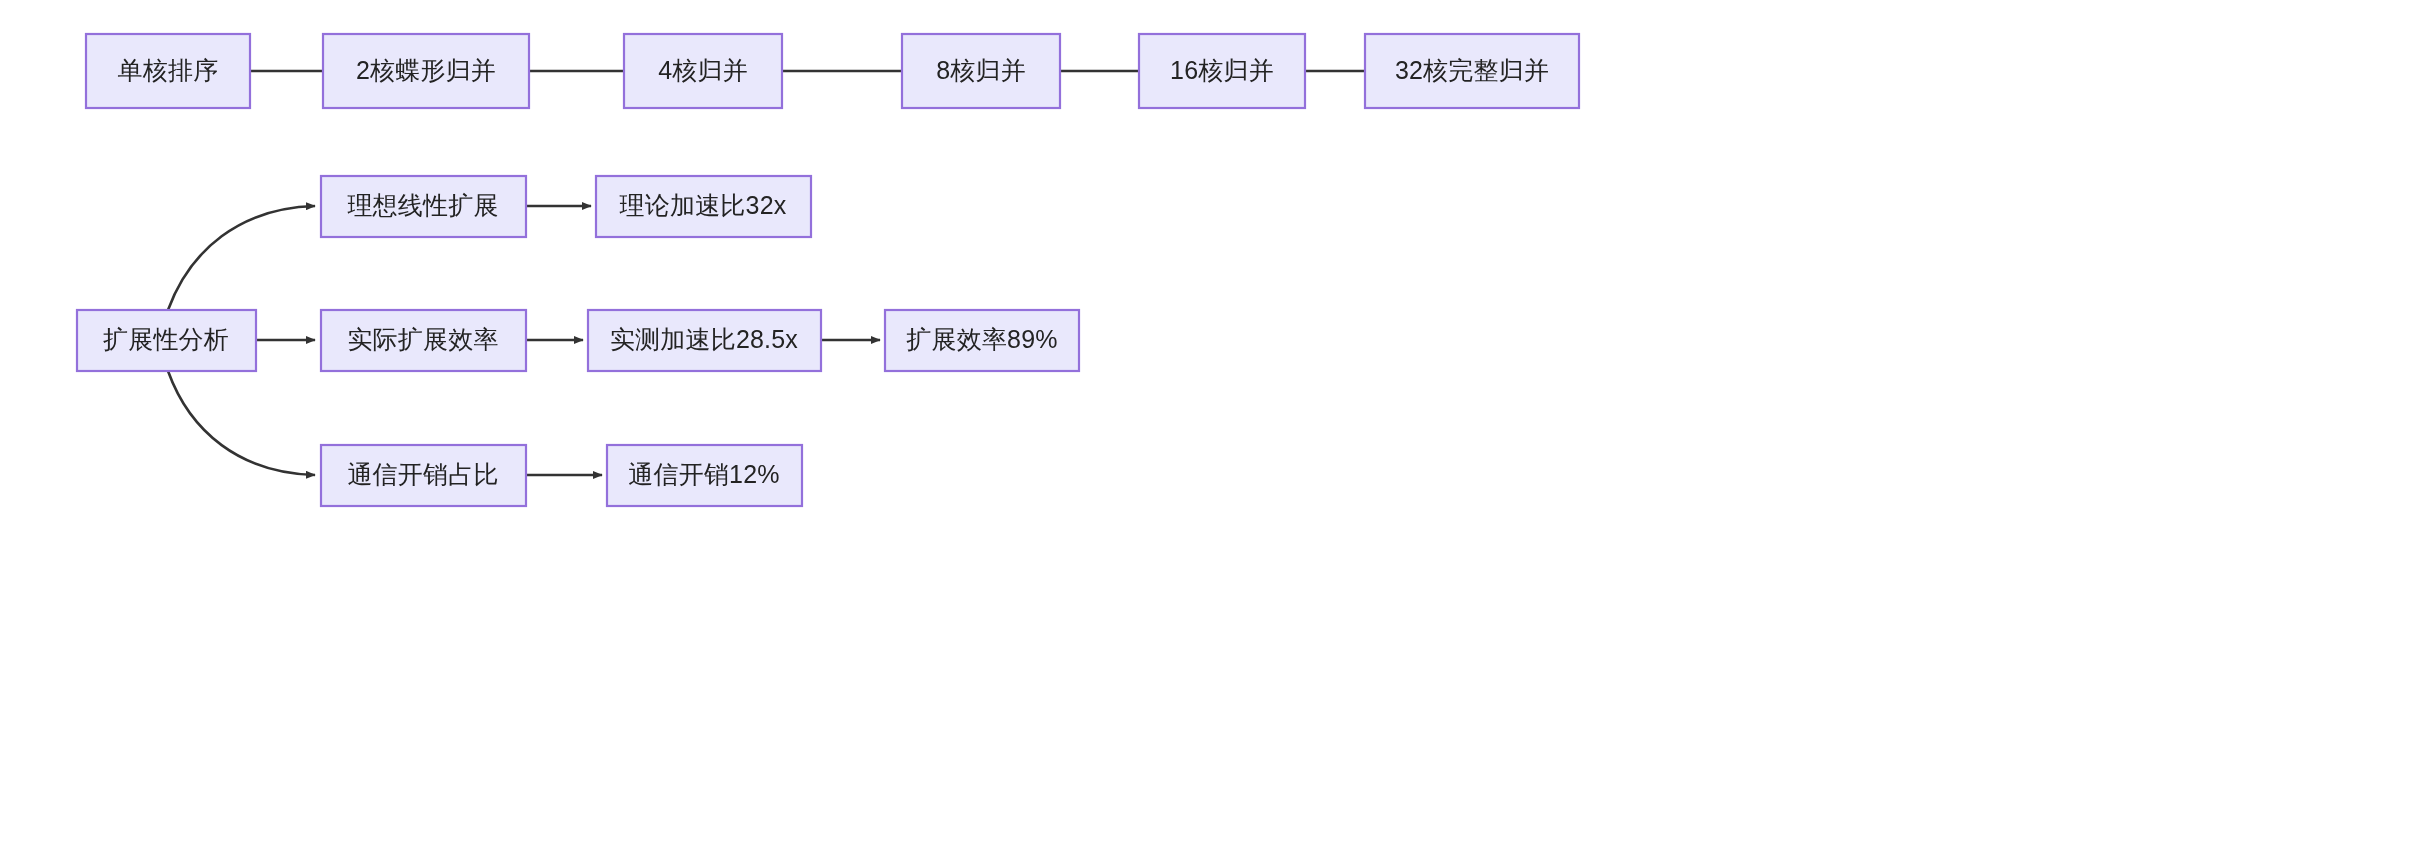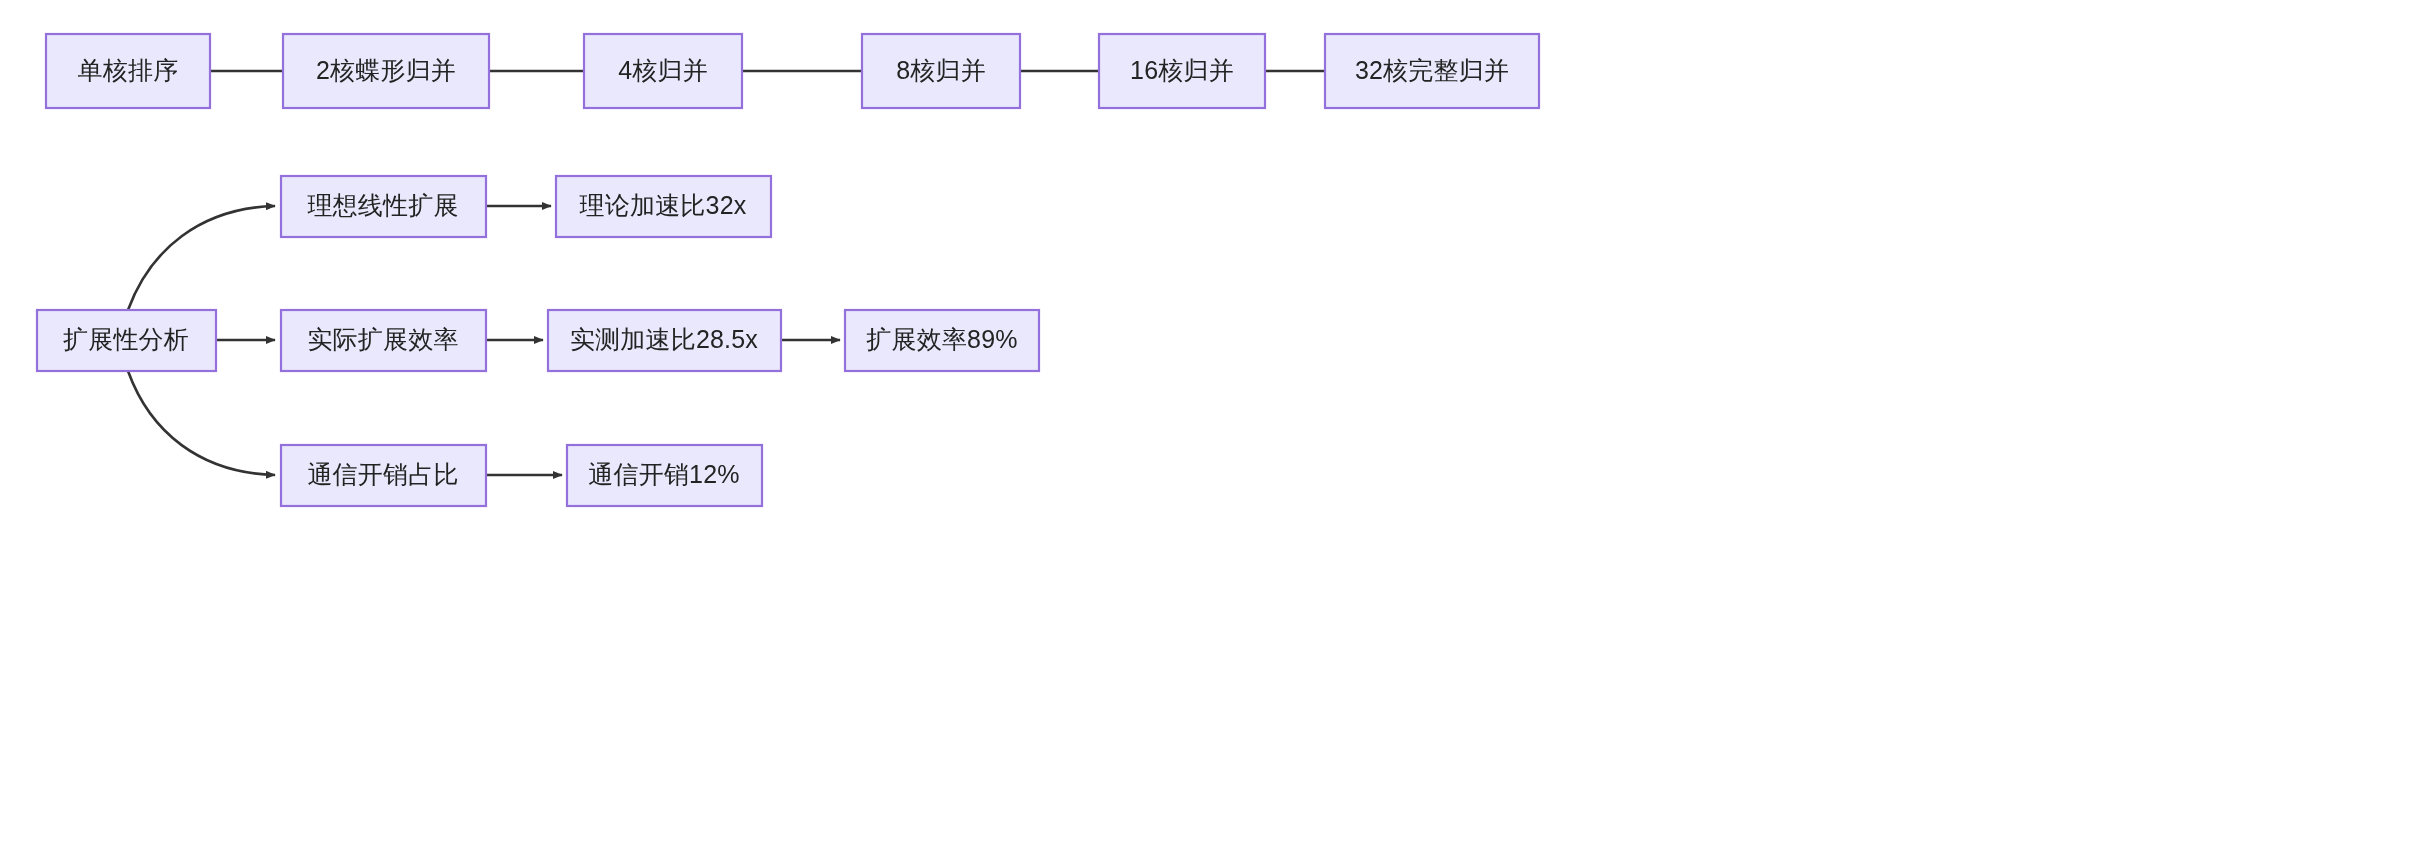--- a/index.html
+++ b/index.html
@@ -9,20 +9,21 @@
   }
   body {
     font-family: "Liberation Sans", "DejaVu Sans", sans-serif;
   }
   #canvas-wrap {
     position: relative;
     width: 1944px;
     height: 843px;
     background: #ffffff;
     overflow: hidden;
+    margin-left: 40px;
   }
   svg#flow {
     display: block;
     width: 2425px;
     height: 843px;
   }
   .node-rect {
     fill: #e9e8fc;
     stroke: #9370db;
     stroke-width: 2.2;

